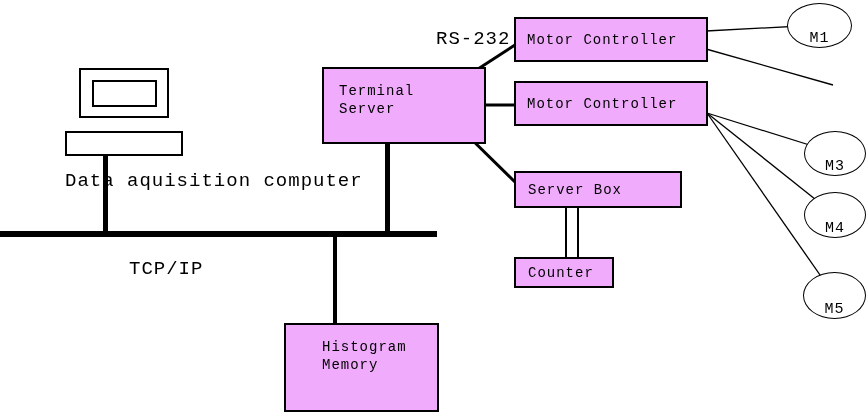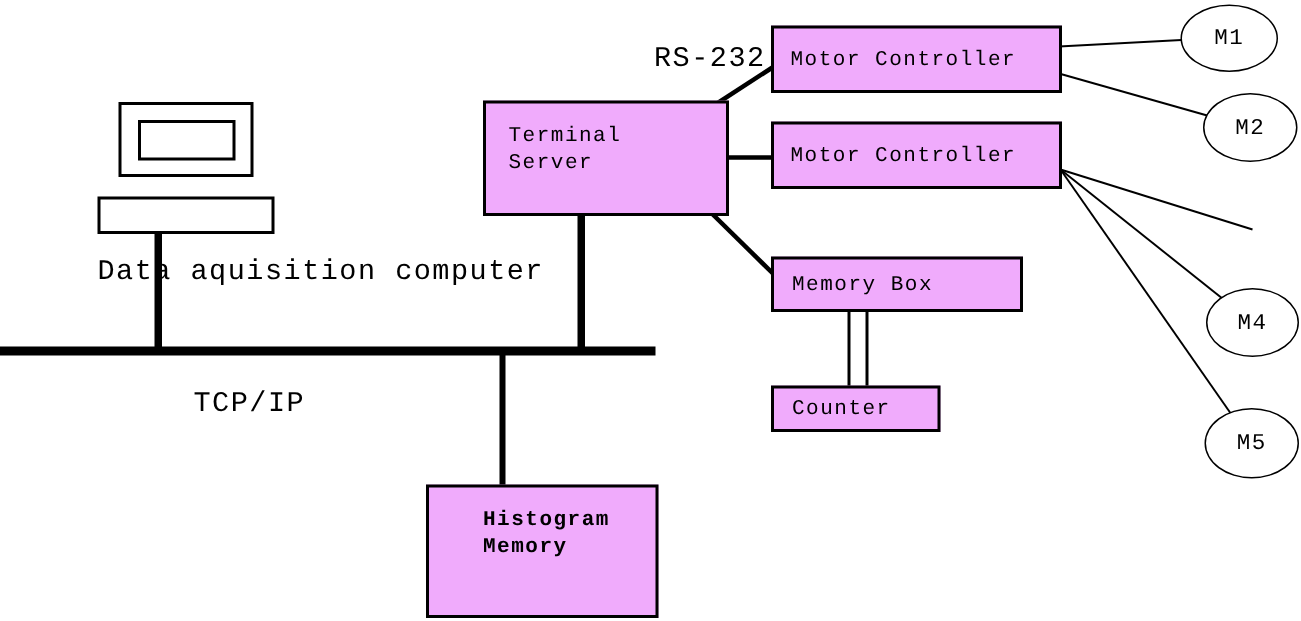--- a/index.html
+++ b/index.html
@@ -38,21 +38,21 @@
     align-items: center;
   }
   .ellipse {
     position: absolute;
     box-sizing: border-box;
     border: 1.5px solid #000000;
     border-radius: 50%;
     background: #ffffff;
     z-index: 1;
     display: flex;
-    align-items: center;
+    align-items: flex-end;
     justify-content: center;
     font-size: 15px;
     letter-spacing: 1px;
   }
   .freelabel {
     position: absolute;
     z-index: 2;
     font-size: 19px;
     letter-spacing: 1px;
     white-space: nowrap;
@@ -100,32 +100,32 @@
   <div class="freelabel" style="left:129px; top:258px;">TCP/IP</div>
   <div class="freelabel" style="left:436px; top:28px;">RS-232</div>
 
   <div class="node" style="left:322px; top:67px; width:164px; height:77px; padding:13px 0 0 15px;">Terminal
 Server</div>
 
   <div class="node vcenter" style="left:514px; top:17px; width:194px; height:45px; padding-left:11px;">Motor Controller</div>
 
   <div class="node vcenter" style="left:514px; top:81px; width:194px; height:45px; padding-left:11px;">Motor Controller</div>
 
-  <div class="node vcenter" style="left:514px; top:171px; width:168px; height:37px; padding-left:12px;">Memory Box</div>
+  <div class="node vcenter" style="left:514px; top:171px; width:168px; height:37px; padding-left:12px;">Server Box</div>
 
-  <div class="node vcenter" style="left:514px; top:257px; width:113px; height:31px; padding-left:12px;">Counter</div>
+  <div class="node vcenter" style="left:514px; top:257px; width:100px; height:31px; padding-left:12px;">Counter</div>
 
-  <div class="node" style="left:284px; top:323px; width:155px; height:89px; padding:13px 0 0 36px;font-weight:bold;">Histogram
+  <div class="node" style="left:284px; top:323px; width:155px; height:89px; padding:13px 0 0 36px;">Histogram
 Memory</div>
 
   <div class="ellipse" style="left:787px; top:3px; width:65px; height:45px;">
     <span>M1</span>
   </div>
-  <div class="ellipse" style="left:802px; top:62px; width:63px; height:46px;">
-    <span>M2</span>
+  <div class="ellipse" style="left:804px; top:131px; width:62px; height:45px;">
+    <span>M3</span>
   </div>
   <div class="ellipse" style="left:804px; top:192px; width:62px; height:46px;">
     <span>M4</span>
   </div>
   <div class="ellipse" style="left:803px; top:272px; width:63px; height:47px;">
     <span>M5</span>
   </div>
 
 </div>
 

